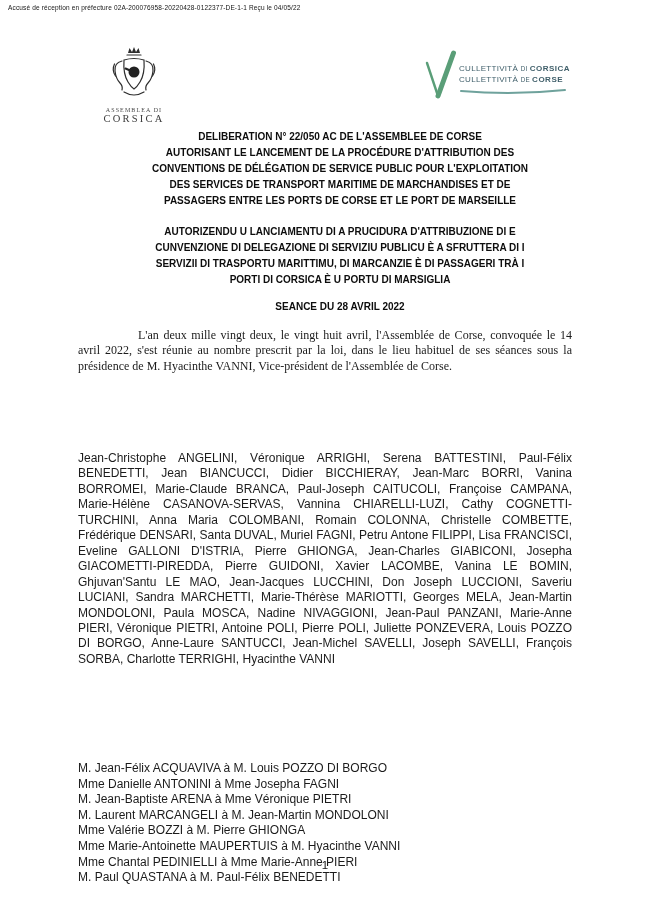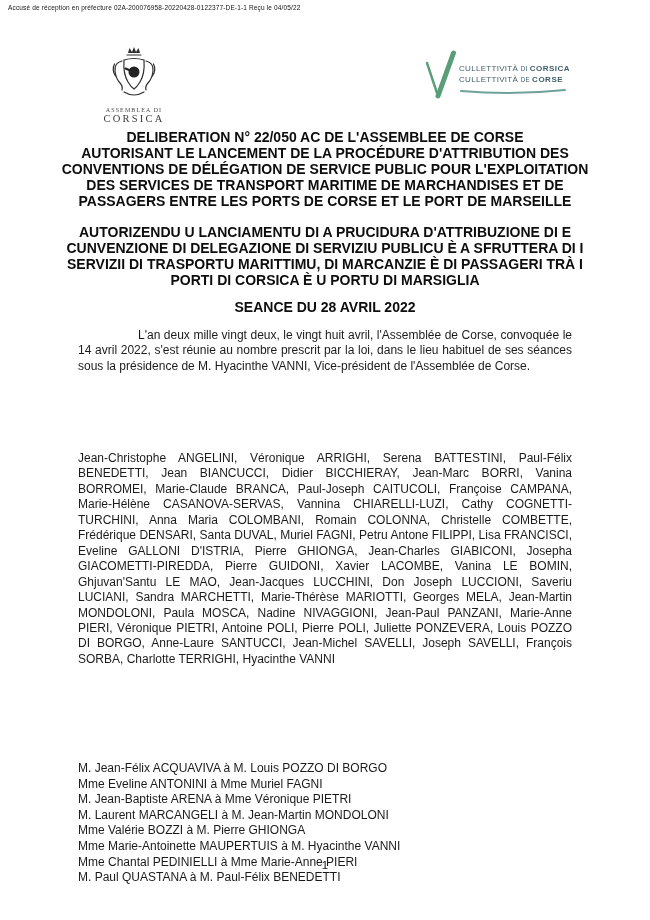--- a/index.html
+++ b/index.html
@@ -19,32 +19,32 @@
   .crest-line2 { font-family:"Liberation Serif", serif; font-size:10.5px; letter-spacing:2.2px; color:#3d3d3d; white-space:nowrap; }
   
   .colx { position:absolute; left:424px; top:50px; display:flex; }
   .colx-text { margin-left:3px; margin-top:13px; }
   .colx-line { font-size:8px; color:#41606b; letter-spacing:.3px; line-height:11px; white-space:nowrap; }
   .colx-line .small { font-size:6.3px; }
   .colx-line b { font-weight:bold; letter-spacing:.5px; }
   .swoosh { display:block; margin-top:3px; }
   
   .title-block {
-    position:absolute; left:60px; width:530px; text-align:center;
-    font-weight:bold; font-size:14px; line-height:16px; color:#0d0d0d;
+    position:absolute; left:75px; width:530px; text-align:center;
+    font-weight:bold; font-size:10px; line-height:16px; color:#0d0d0d;
     white-space:pre-line;
   }
   .title-fr { top:129px; }
   .title-co { top:224px; }
   .seance   { top:299px; }
   
   .bodytext { font-size:12px; line-height:15.45px; color:#1b1b1b; }
   .intro {
     position:absolute; top:328px; left:78px; width:494px;
-    text-align:justify; text-indent:60px;
+    text-align:justify; text-indent:60px;font-family:Liberation Serif, serif;
   }
   .heading { position:absolute; left:78px; font-weight:bold; font-size:12.2px; color:#0d0d0d; }
   .heading .u { border-bottom:1.6px solid #0d0d0d; padding-bottom:.5px; }
   .present-heading { top:419px; }
   .present-names {
     position:absolute; top:451px; left:78px; width:494px; text-align:justify;
   }
   .absent-heading { top:694px; }
   .absent-list { position:absolute; top:761px; left:78px; width:494px; }
   .absent-list .delegation-line { line-height:15.6px; }
@@ -100,21 +100,21 @@
 SERVIZII DI TRASPORTU MARITTIMU, DI MARCANZIE È DI PASSAGERI TRÀ I
 PORTI DI CORSICA È U PORTU DI MARSIGLIA</div>
   <div class="title-block seance">SEANCE DU 28 AVRIL 2022</div>
 
   <div class="intro bodytext">L'an deux mille vingt deux, le vingt huit avril, l'Assemblée de Corse, convoquée le 14 avril 2022, s'est réunie au nombre prescrit par la loi, dans le lieu habituel de ses séances sous la présidence de M. Hyacinthe VANNI, Vice-président de l'Assemblée de Corse.</div>
 
   <div class="present-names bodytext">Jean-Christophe ANGELINI, Véronique ARRIGHI, Serena BATTESTINI, Paul-Félix BENEDETTI, Jean BIANCUCCI, Didier BICCHIERAY, Jean-Marc BORRI, Vanina BORROMEI, Marie-Claude BRANCA, Paul-Joseph CAITUCOLI, Françoise CAMPANA, Marie-Hélène CASANOVA-SERVAS, Vannina CHIARELLI-LUZI, Cathy COGNETTI-TURCHINI, Anna Maria COLOMBANI, Romain COLONNA, Christelle COMBETTE, Frédérique DENSARI, Santa DUVAL, Muriel FAGNI, Petru Antone FILIPPI, Lisa FRANCISCI, Eveline GALLONI D'ISTRIA, Pierre GHIONGA, Jean-Charles GIABICONI, Josepha GIACOMETTI-PIREDDA, Pierre GUIDONI, Xavier LACOMBE, Vanina LE BOMIN, Ghjuvan'Santu LE MAO, Jean-Jacques LUCCHINI, Don Joseph LUCCIONI, Saveriu LUCIANI, Sandra MARCHETTI, Marie-Thérèse MARIOTTI, Georges MELA, Jean-Martin MONDOLONI, Paula MOSCA, Nadine NIVAGGIONI, Jean-Paul PANZANI, Marie-Anne PIERI, Véronique PIETRI, Antoine POLI, Pierre POLI, Juliette PONZEVERA, Louis POZZO DI BORGO, Anne-Laure SANTUCCI, Jean-Michel SAVELLI, Joseph SAVELLI, François SORBA, Charlotte TERRIGHI, Hyacinthe VANNI</div>
 
   <div class="absent-list bodytext">
     <div class="delegation-line">M. Jean-Félix ACQUAVIVA à M. Louis POZZO DI BORGO</div>
-    <div class="delegation-line">Mme Eveline ANTONINI à Mme Muriel FAGNI</div>
+    <div class="delegation-line">Mme Danielle ANTONINI à Mme Josepha FAGNI</div>
     <div class="delegation-line">M. Jean-Baptiste ARENA à Mme Véronique PIETRI</div>
     <div class="delegation-line">M. Laurent MARCANGELI à M. Jean-Martin MONDOLONI</div>
     <div class="delegation-line">Mme Valérie BOZZI à M. Pierre GHIONGA</div>
     <div class="delegation-line">Mme Marie-Antoinette MAUPERTUIS à M. Hyacinthe VANNI</div>
     <div class="delegation-line">Mme Chantal PEDINIELLI à Mme Marie-Anne PIERI</div>
     <div class="delegation-line">M. Paul QUASTANA à M. Paul-Félix BENEDETTI</div>
   </div>
 
   <div class="page-number">1</div>
 </div>

